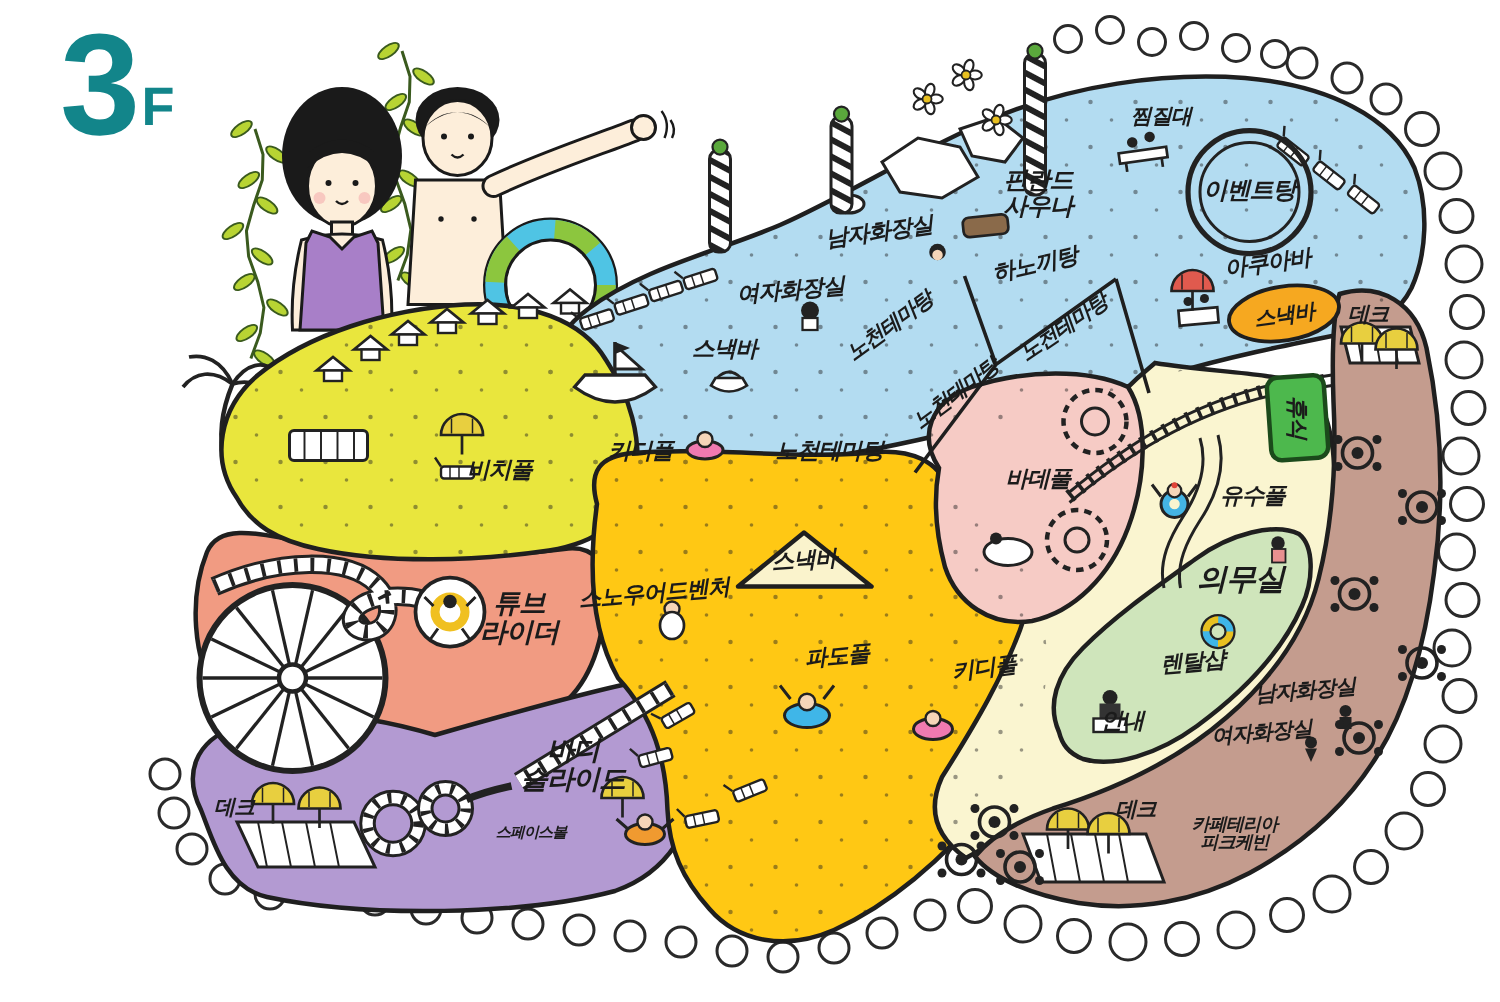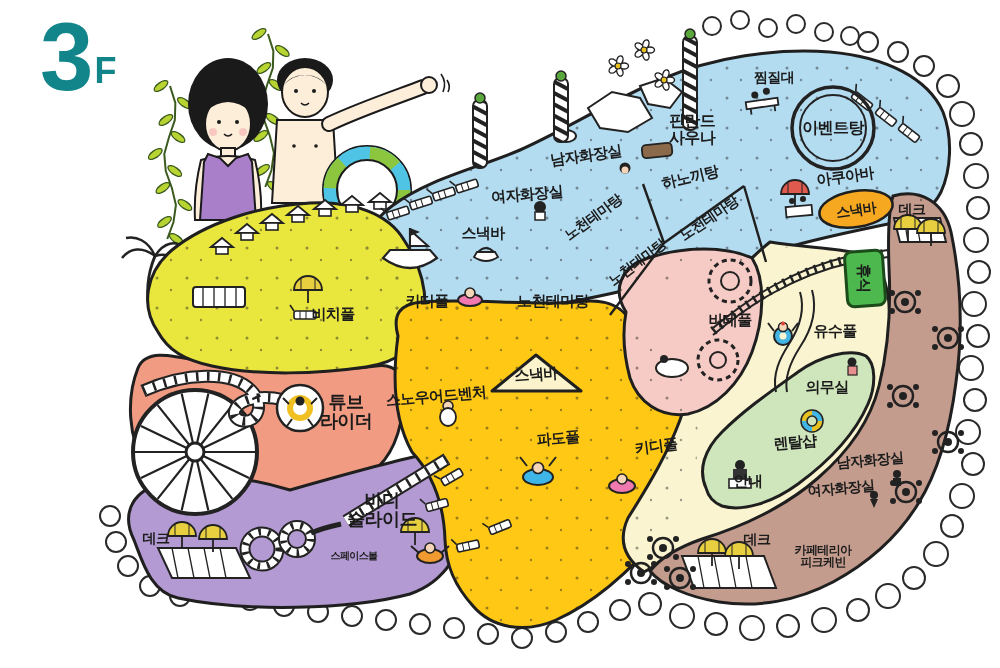--- a/index.html
+++ b/index.html
@@ -1,19 +1,19 @@
 <!DOCTYPE html>
 <html><head>
 <meta charset="utf-8">
 <style>
   html,body{margin:0;padding:0;background:#fff;}
   #page{position:relative;width:1000px;height:668px;overflow:hidden;background:#fff;
         font-family:"Liberation Sans",sans-serif;}
   #map-svg{position:absolute;left:0;top:0;}
-  #label-layer{position:absolute;left:0;top:0;width:1000px;height:547px;pointer-events:none;}
+  #label-layer{position:absolute;left:0;top:0;width:1000px;height:547px;pointer-events:none;font-style:italic;}
   .label{position:absolute;font-weight:700;color:#1b1b1b;text-align:center;line-height:1.04;
          white-space:pre-line;letter-spacing:-0.6px;transform-origin:center;
          font-family:"Liberation Sans",sans-serif;}
   #floor{position:absolute;left:40px;top:20px;display:flex;align-items:flex-end;color:#12858a;}
   #floor .num{font-size:96px;font-weight:600;line-height:.78;}
   #floor .suf{font-size:36px;font-weight:700;padding-bottom:3px;margin-left:1px;}
 </style>
 </head>
 <body>
 
@@ -448,24 +448,24 @@
       <div class="label" style="left: 856px; top: 210px; font-size: 14px; transform: translate(-50%, -50%) rotate(-8deg);">스낵바</div>
       <div class="label" style="left: 912px; top: 209px; font-size: 14px; transform: translate(-50%, -50%) rotate(0deg);">데크</div>
       <div class="label" style="left: 527px; top: 194px; font-size: 15px; transform: translate(-50%, -50%) rotate(-5deg);">여자화장실</div>
       <div class="label" style="left: 483px; top: 233px; font-size: 15px; transform: translate(-50%, -50%) rotate(0deg);">스낵바</div>
       <div class="label" style="left: 593px; top: 217px; font-size: 14px; transform: translate(-50%, -50%) rotate(-36deg);">노천테마탕</div>
       <div class="label" style="left: 709px; top: 218px; font-size: 14px; transform: translate(-50%, -50%) rotate(-34deg);">노천테마탕</div>
       <div class="label" style="left: 637px; top: 262px; font-size: 14px; transform: translate(-50%, -50%) rotate(-37deg);">노천테마탕</div>
       <div class="label" style="left: 553px; top: 301px; font-size: 15px; transform: translate(-50%, -50%) rotate(0deg);">노천테마탕</div>
       <div class="label" style="left: 427px; top: 301px; font-size: 15px; transform: translate(-50%, -50%) rotate(0deg);">키디풀</div>
       <div class="label" style="left: 864px; top: 278px; font-size: 15px; transform: translate(-50%, -50%) rotate(90deg);">휴식</div>
-      <div class="label" style="left: 692px; top: 320px; font-size: 15px; transform: translate(-50%, -50%) rotate(0deg); margin-left: 38px;">바데풀</div>
+      <div class="label" style="left: 692px; top: 320px; font-size: 15px; transform: translate(-50%, -50%) rotate(0deg);">바데풀</div>
       <div class="label" style="left: 835px; top: 331px; font-size: 15px; transform: translate(-50%, -50%) rotate(0deg);">유수풀</div>
       <div class="label" style="left: 333px; top: 314px; font-size: 15px; transform: translate(-50%, -50%) rotate(0deg);">비치풀</div>
-      <div class="label" style="left: 827px; top: 387px; font-size: 15px; transform: translate(-50%, -50%) rotate(0deg);">의무실</div>
+      <div class="label" style="left: 827px; top: 387px; font-size: 20px; transform: translate(-50%, -50%) rotate(0deg);">의무실</div>
       <div class="label" style="left: 436px; top: 396px; font-size: 15px; transform: translate(-50%, -50%) rotate(-5deg);">스노우어드벤처</div>
       <div class="label" style="left: 536px; top: 374px; font-size: 15px; transform: translate(-50%, -50%) rotate(-4deg);">스낵바</div>
       <div class="label" style="left: 346px; top: 412px; font-size: 18px; transform: translate(-50%, -50%) rotate(0deg);">튜브
 라이더</div>
       <div class="label" style="left: 558px; top: 438px; font-size: 15px; transform: translate(-50%, -50%) rotate(-5deg);">파도풀</div>
       <div class="label" style="left: 656px; top: 446px; font-size: 15px; transform: translate(-50%, -50%) rotate(-7deg);">키디풀</div>
       <div class="label" style="left: 795px; top: 442px; font-size: 15px; transform: translate(-50%, -50%) rotate(-5deg);">렌탈샵</div>
       <div class="label" style="left: 748px; top: 481px; font-size: 15px; transform: translate(-50%, -50%) rotate(0deg); text-align: right;">안내</div>
       <div class="label" style="left: 870px; top: 460px; font-size: 14px; transform: translate(-50%, -50%) rotate(-5deg);">남자화장실</div>
       <div class="label" style="left: 841px; top: 488px; font-size: 14px; transform: translate(-50%, -50%) rotate(-5deg);">여자화장실</div>

